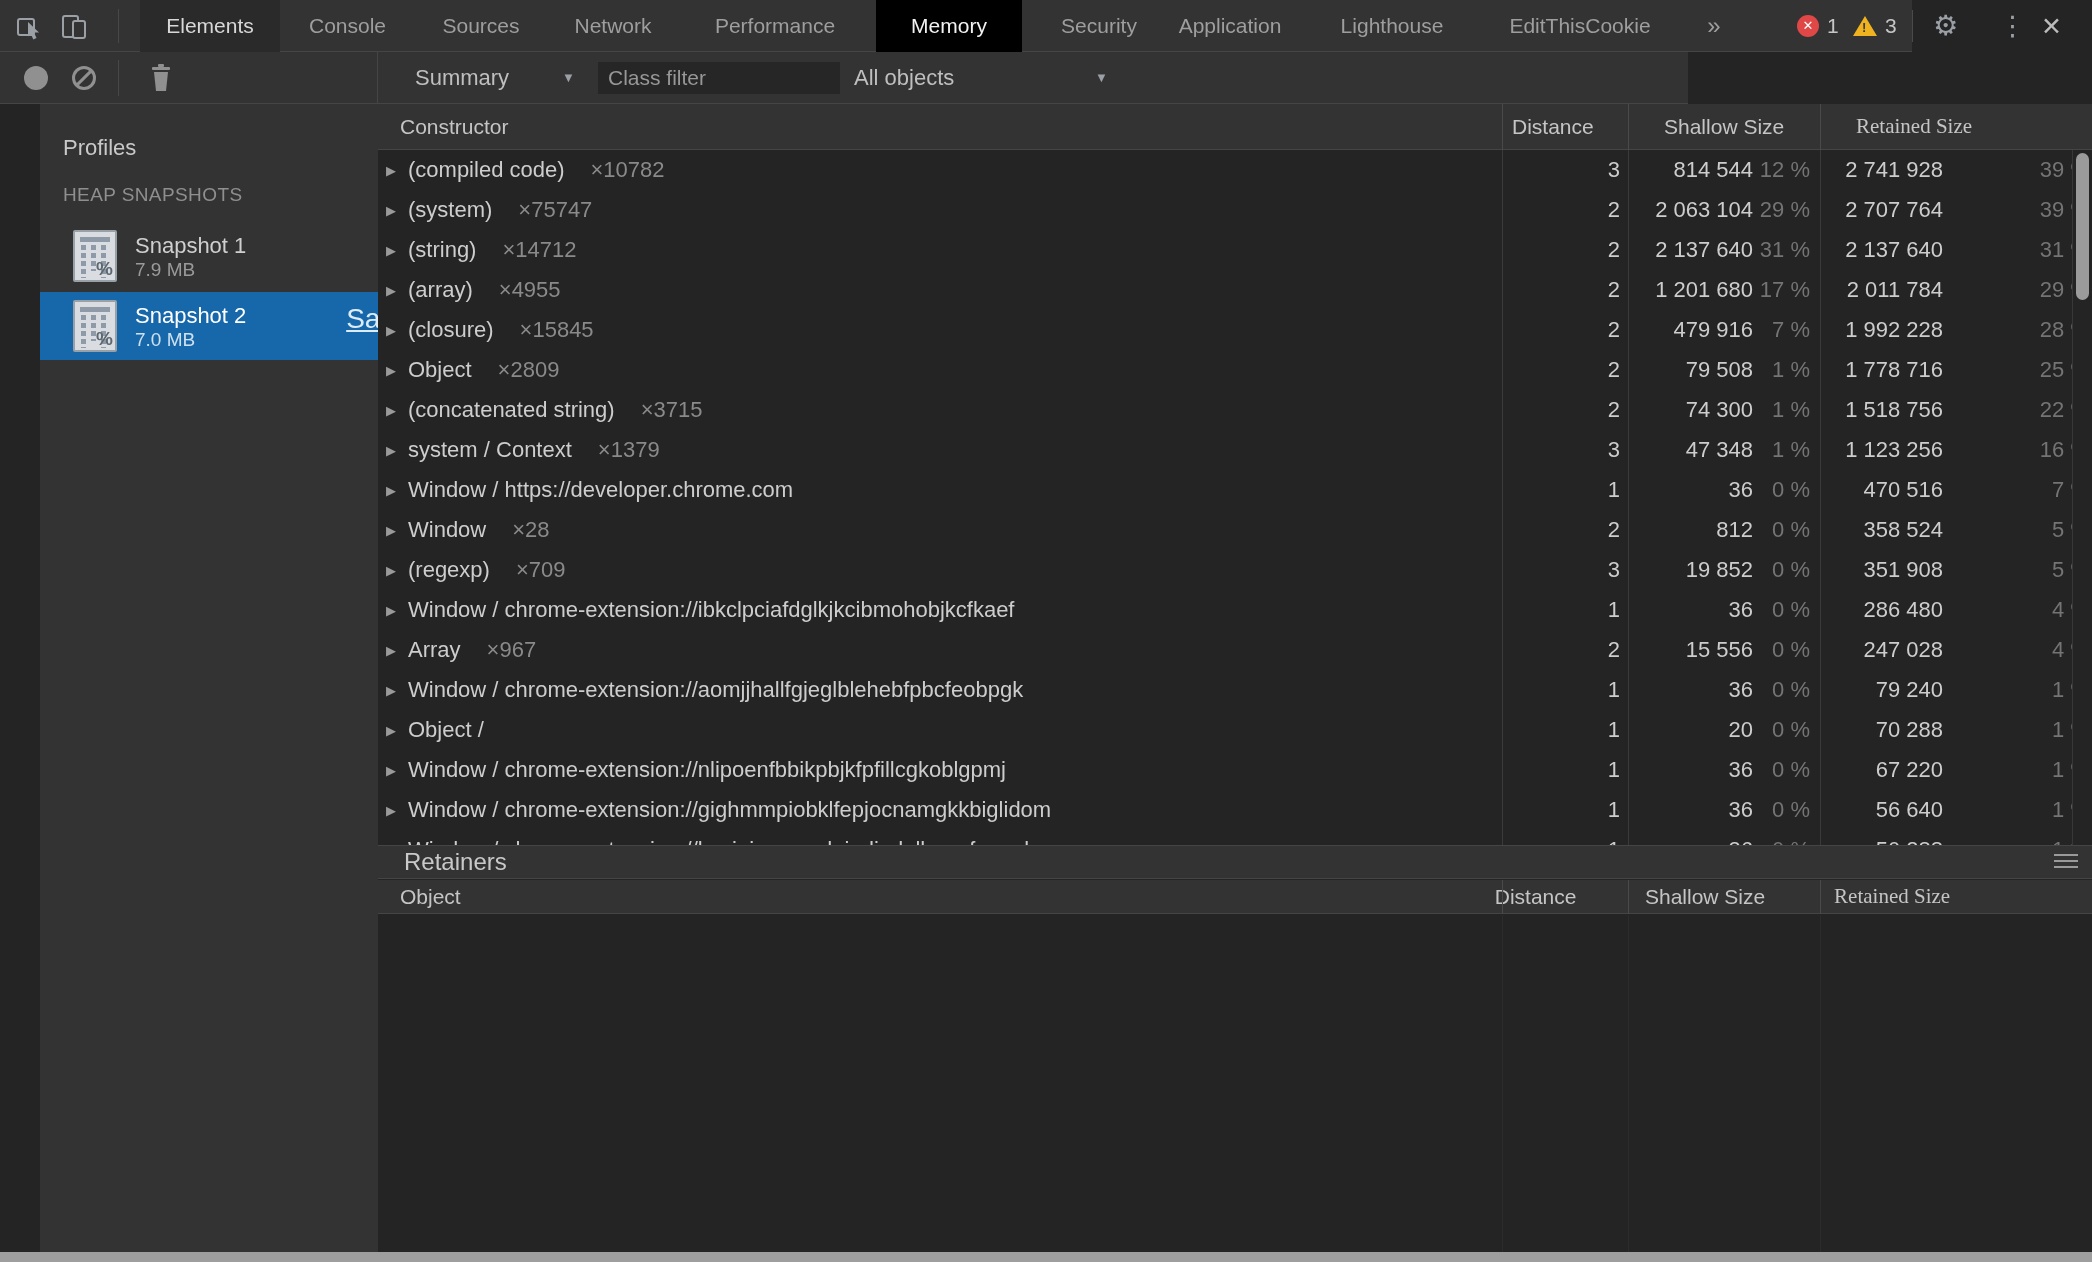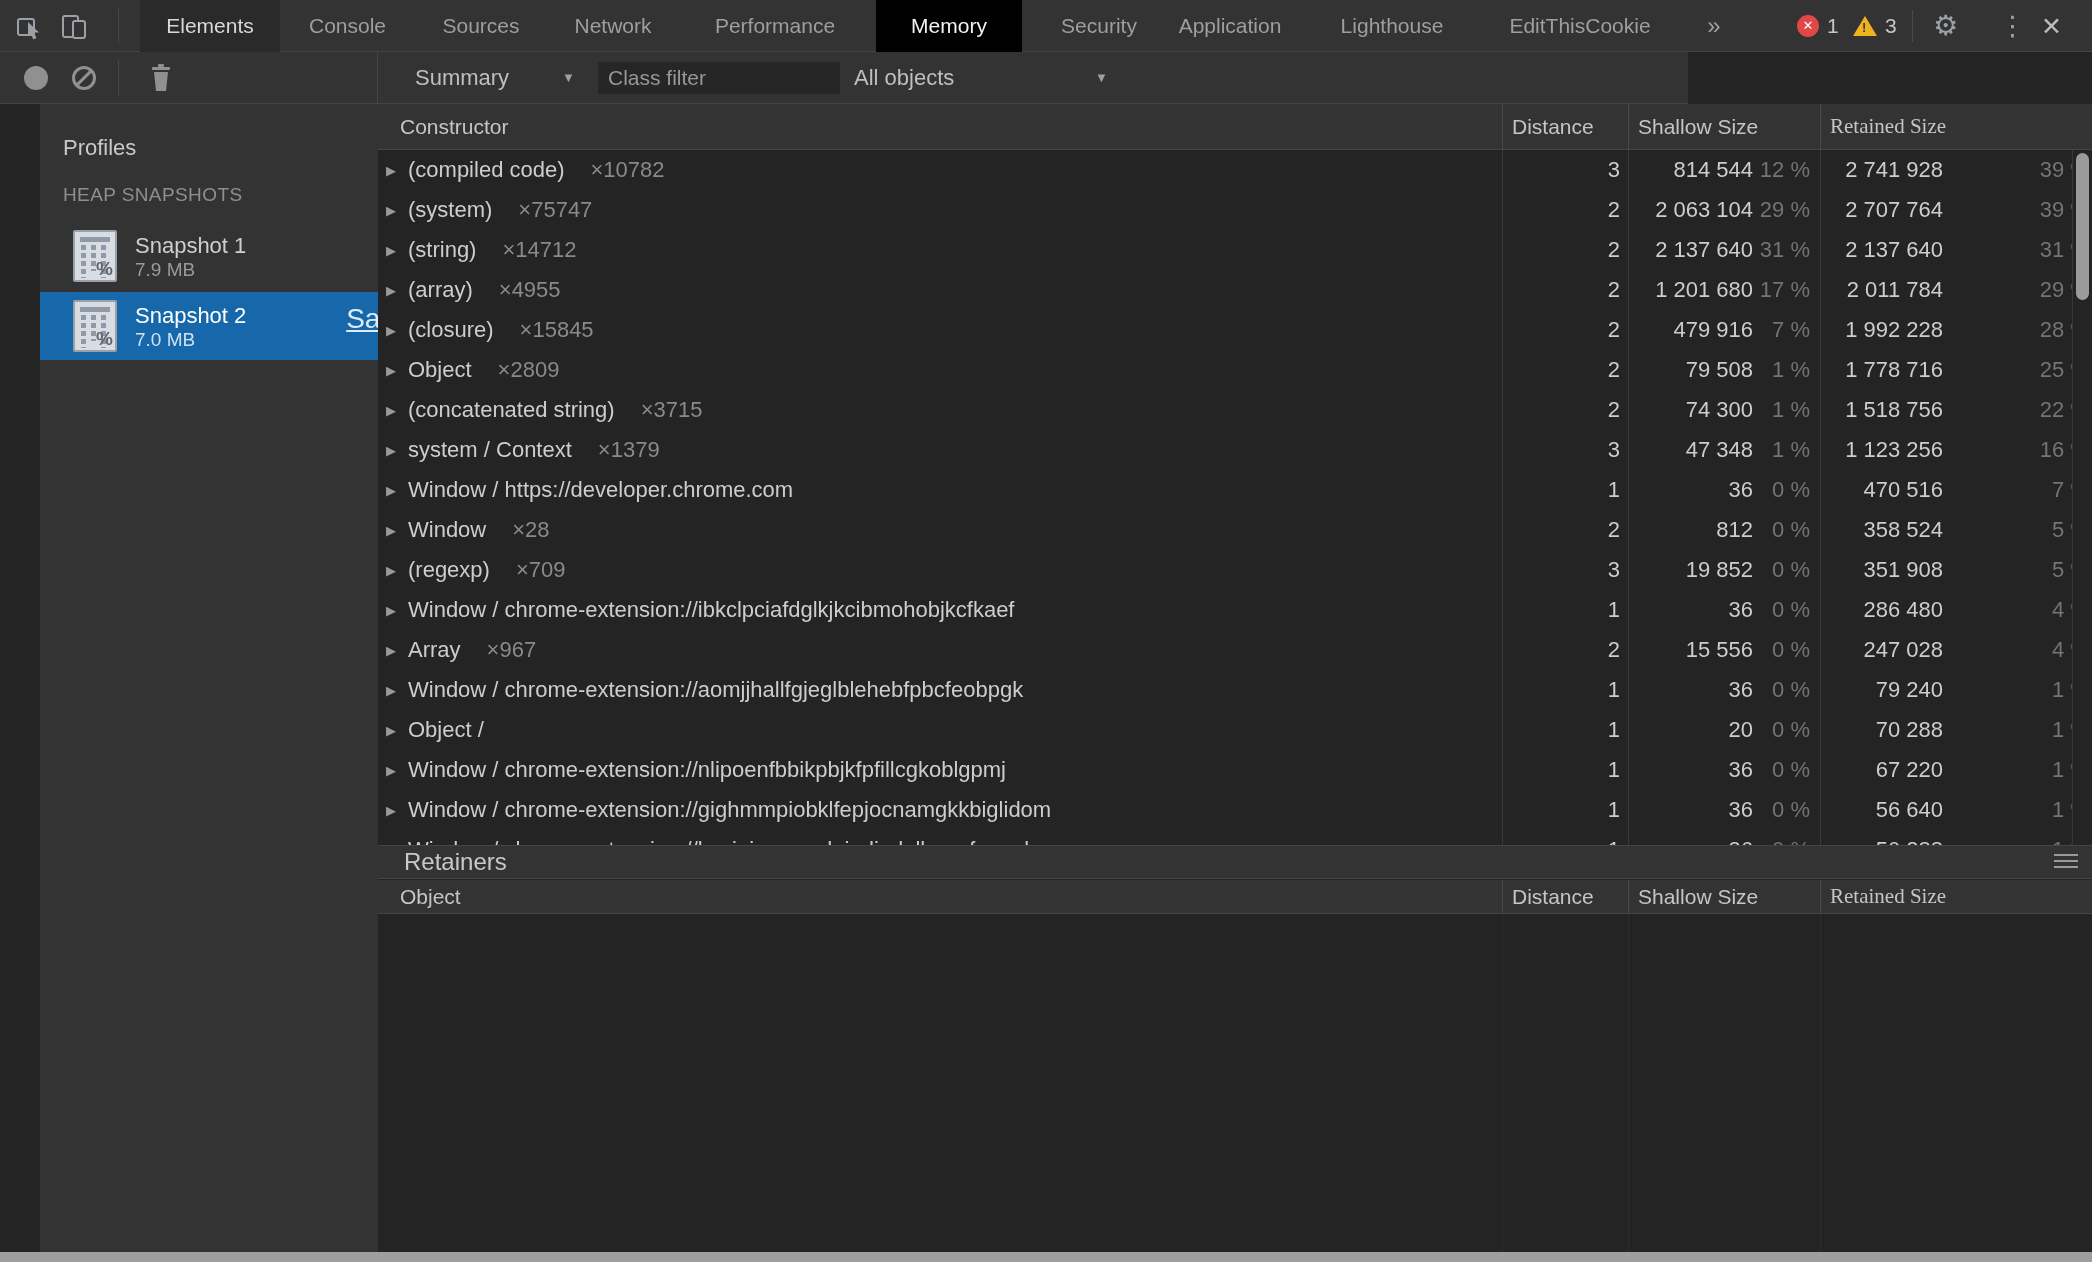--- a/index.html
+++ b/index.html
@@ -1,21 +1,21 @@
 <!DOCTYPE html>
 <html><head>
 <meta charset="utf-8">
 <style>
   html,body{margin:0;padding:0;background:#1b1b1b;}
   *{box-sizing:border-box;}
   #screen{position:relative;width:2092px;height:1262px;background:#242424;overflow:hidden;
     font-family:"Liberation Sans","DejaVu Sans",sans-serif;-webkit-font-smoothing:antialiased;}
 
   
-  .tabbar{position:absolute;left:0;top:0;width:2092px;height:52px;background:#333333;border-bottom:1px solid #454545;}
+  .tabbar{position:absolute;left:0;top:0;width:1912px;height:52px;background:#333333;border-bottom:1px solid #454545;}
   .tb-svg{position:absolute;top:12px;width:28px;height:28px;cursor:pointer;}
   .tb-inspect{left:15px;}
   .tb-device{left:60px;}
   .tb-vdiv{position:absolute;left:118px;top:9px;width:1px;height:34px;background:#484848;}
   .tab{position:absolute;top:0;height:52px;line-height:52px;text-align:center;font-size:21px;color:#9e9e9e;cursor:pointer;white-space:nowrap;}
   .tab.first{background:#2a2a2a;color:#d8d8d8;}
   .tab.active{background:#000000;color:#f2f2f2;}
   .tab.overflow{font-size:24px;}
   .err-badge{position:absolute;left:1797px;top:15px;width:22px;height:22px;border-radius:50%;background:#df4846;color:#ffffff;
     font-size:13px;line-height:22px;text-align:center;font-weight:bold;cursor:pointer;}
@@ -66,21 +66,21 @@
   .sicon .c2{left:16px;height:26px;}
   .sicon .c3{left:26px;top:5px;height:41px;}
   .sicon .pc{position:absolute;right:2px;bottom:0px;font-size:19px;font-weight:bold;color:#5d6770;}
 
   
   .main{position:absolute;left:378px;top:104px;width:1714px;height:1148px;background:#242424;}
   .hrow{position:absolute;left:0;top:0;width:1906px;height:46px;background:#333333;border-bottom:1px solid #454545;
     display:flex;align-items:center;font-size:21px;color:#c5c5c5;z-index:4;}
   .h-con{width:1124px;padding-left:22px;cursor:pointer;}
   .h-dis{width:126px;padding-left:10px;cursor:pointer;}
-  .h-sha{width:192px;padding-left:10px;cursor:pointer;}
+  .h-sha{width:192px;padding-left:10px;cursor:pointer;margin-left:26px;}
   .h-ret{width:272px;padding-left:10px;cursor:pointer;font-family:Liberation Serif, serif;}
   .hdiv{position:absolute;top:0;width:1px;height:46px;background:#4a4a4a;}
   .rows{position:absolute;left:0;top:46px;width:1714px;height:695px;overflow:hidden;z-index:1;}
   .grow{display:flex;align-items:center;height:40px;font-size:22px;color:#cdcdcd;cursor:pointer;}
   .c-con{width:1124px;padding-left:8px;display:flex;align-items:center;overflow:hidden;white-space:nowrap;}
   .exp{color:#9a9a9a;font-size:13px;width:15px;margin-right:7px;flex:none;}
   .rcount{color:#8a8a8a;margin-left:26px;}
   .c-dis{width:126px;text-align:right;padding-right:8px;flex:none;}
   .c-sha{width:192px;display:flex;padding-right:10px;flex:none;}
   .c-sha .num{width:125px;text-align:right;}

